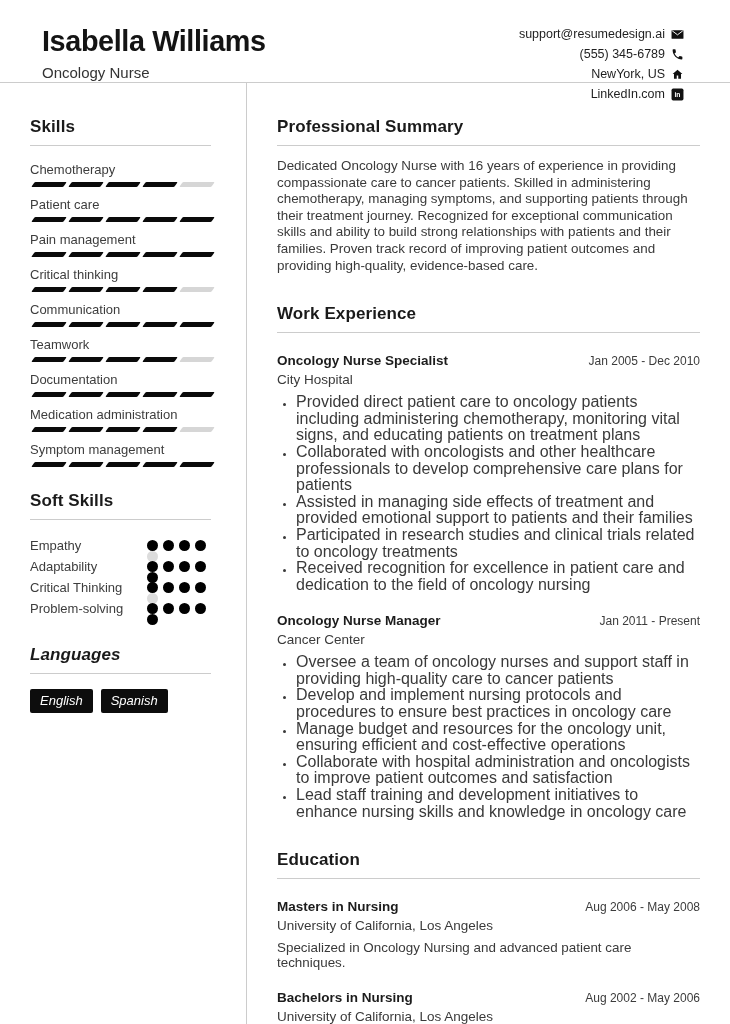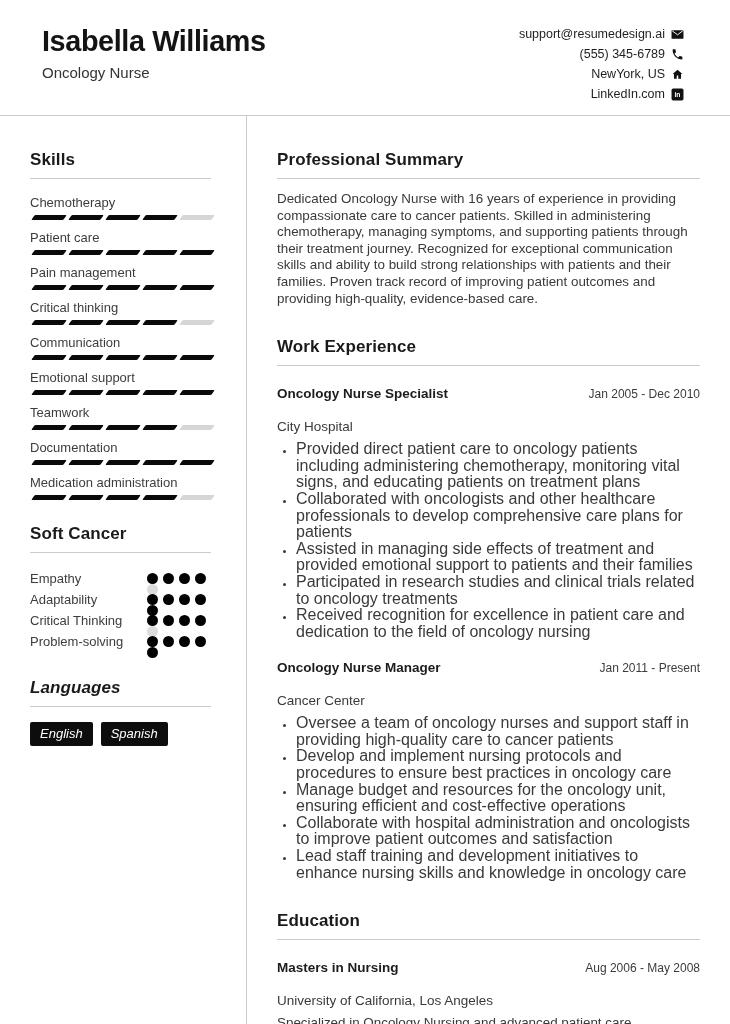--- a/index.html
+++ b/index.html
@@ -7,21 +7,21 @@
   body {
     width: 730px; height: 1024px;
     font-family: "Liberation Sans", sans-serif;
     color: #333;
     overflow: hidden;
   }
   .page { width: 730px; height: 1024px; background: #fff; display: flex; flex-direction: column; }
 
   
   .header {
-    height: 116px; flex: none;
+    height: 83px; flex: none;
     padding: 24px 46px 0 42px;
     display: flex; justify-content: space-between; align-items: flex-start;
     border-bottom: 1px solid #cccccc;
   }
   .person-name {
     margin: 0; font-size: 30px; font-weight: 700; color: #141414;
     letter-spacing: -0.4px; line-height: 1.15;
     transform: scaleX(0.96); transform-origin: left;
   }
   .person-title { margin-top: 5px; font-size: 15px; color: #333; }
@@ -70,21 +70,21 @@
     padding: 4px 10px; border-radius: 2px;
   }
 
   
   .summary-text { margin: 12px 0 0 0; font-size: 13.4px; line-height: 16.6px; color: #3a3a3a; }
   .section { margin-top: 30px; }
   .job, .degree { margin-top: 16px; }
   .entry-head { display: flex; justify-content: space-between; align-items: baseline; margin-top: 20px; }
   .entry-title { font-size: 13.5px; font-weight: 700; color: #1c1c1c; }
   .entry-date { font-size: 12px; color: #3c3c3c; white-space: nowrap; }
-  .entry-sub { margin-top: 18px; font-size: 13.5px; color: #3a3a3a; }
+  .entry-sub { margin-top: 4px; font-size: 13.5px; color: #3a3a3a; }
   ul.bullets { margin: 7px 0 0 0; padding: 0 0 0 19px; }
   ul.bullets li { font-size: 16px; line-height: 16.6px; color: #3a3a3a; margin: 0; }
   ul.bullets li::marker { font-size: 11px; }
   .degree-desc { margin-top: 7px; font-size: 13.4px; color: #3a3a3a; }
 </style>
 </head>
 <body>
 
 <div class="page">
 
@@ -192,30 +192,20 @@
               <div class="skill-name">Communication</div>
               <div class="segbar">
                 <span class="seg filled"></span>
                 <span class="seg filled"></span>
                 <span class="seg filled"></span>
                 <span class="seg filled"></span>
                 <span class="seg filled"></span>
               </div>
             </div>
 
-            <div class="skill">
-              <div class="skill-name">Emotional support</div>
-              <div class="segbar">
-                <span class="seg filled"></span>
-                <span class="seg filled"></span>
-                <span class="seg filled"></span>
-                <span class="seg filled"></span>
-                <span class="seg filled"></span>
-              </div>
-            </div>
 
             <div class="skill">
               <div class="skill-name">Teamwork</div>
               <div class="segbar">
                 <span class="seg filled"></span>
                 <span class="seg filled"></span>
                 <span class="seg filled"></span>
                 <span class="seg filled"></span>
                 <span class="seg"></span>
               </div>
@@ -236,25 +226,35 @@
               <div class="skill-name">Medication administration</div>
               <div class="segbar">
                 <span class="seg filled"></span>
                 <span class="seg filled"></span>
                 <span class="seg filled"></span>
                 <span class="seg filled"></span>
                 <span class="seg"></span>
               </div>
             </div>
 
+            <div class="skill">
+              <div class="skill-name">Symptom management</div>
+              <div class="segbar">
+                <span class="seg filled"></span>
+                <span class="seg filled"></span>
+                <span class="seg filled"></span>
+                <span class="seg filled"></span>
+                <span class="seg filled"></span>
+              </div>
+            </div>
           </div>
       </div>
 
       <div class="soft-section">
-        <h2 class="section-heading">Soft Cancer</h2>
+        <h2 class="section-heading">Soft Skills</h2>
         <hr class="rule">
         <div class="soft-list">
 
             <div class="softskill">
               <span class="ss-name">Empathy</span>
               <span class="dotbar">
                 <span class="dot filled"></span>
                 <span class="dot filled"></span>
                 <span class="dot filled"></span>
                 <span class="dot filled"></span>

